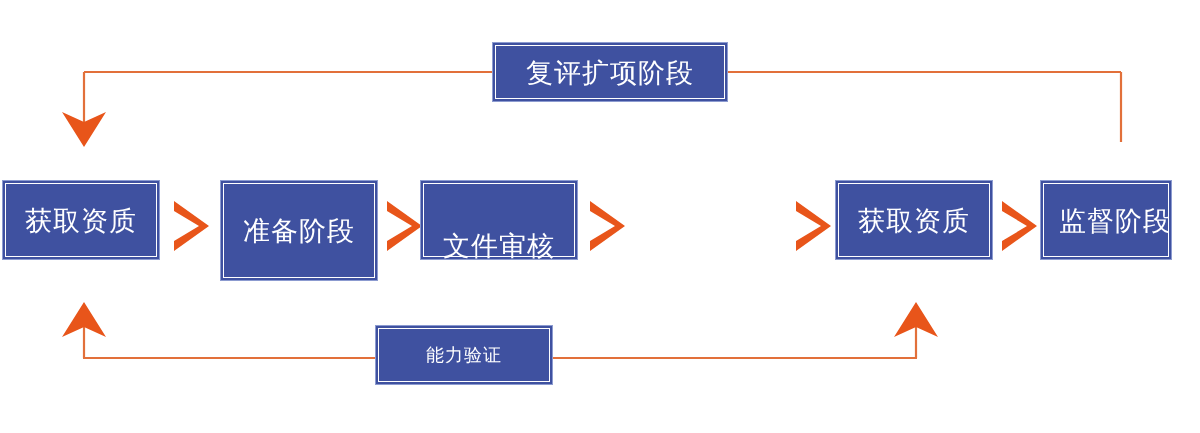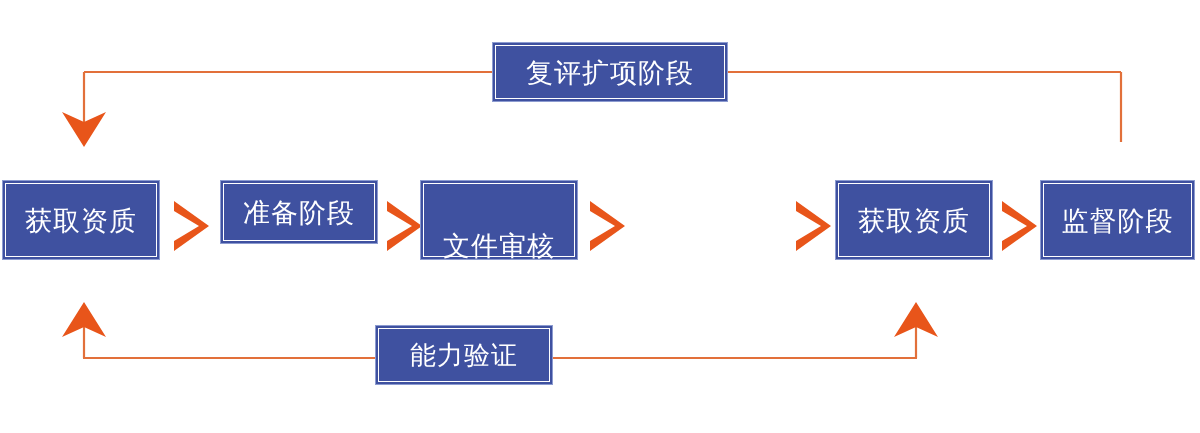--- a/index.html
+++ b/index.html
@@ -33,21 +33,21 @@
   .node-label {
     color: #ffffff;
     font-size: 27px;
     line-height: 1;
     letter-spacing: 1px;
     font-weight: 400;
     white-space: nowrap;
     user-select: none;
   }
   .node.small .node-label {
-    font-size: 26px;
+    font-size: 18px;
   }
   
   #links {
     position: absolute;
     left: 0;
     top: 0;
     width: 1200px;
     height: 433px;
     pointer-events: none;
   }
@@ -97,34 +97,34 @@
   </svg>
 
   <div class="node" style="left:492px; top:42px; width:236px; height:60px;">
     <span class="node-label">复评扩项阶段</span>
   </div>
 
   <div class="node" style="left:2px; top:180px; width:158px; height:80px;">
     <span class="node-label">获取资质</span>
   </div>
 
-  <div class="node" style="left:220px; top:180px; width:158px; height:64px;">
+  <div class="node" style="left:220px; top:180px; width:158px; height:101px;">
     <span class="node-label">准备阶段</span>
   </div>
 
   <div class="node" style="left:420px; top:180px; width:158px; height:80px;align-items:flex-end;">
     <span class="node-label">文件审核</span>
   </div>
 
 
   <div class="node" style="left:835px; top:180px; width:158px; height:80px;align-items:center;">
     <span class="node-label">获取资质</span>
   </div>
 
-  <div class="node" style="left:1040px; top:180px; width:155px; height:80px;">
+  <div class="node" style="left:1040px; top:180px; width:132px; height:80px;justify-content:flex-end;">
     <span class="node-label">监督阶段</span>
   </div>
 
   <div class="node small" style="left:375px; top:325px; width:178px; height:60px;">
     <span class="node-label">能力验证</span>
   </div>
 
 </div>
 
 </body></html>

